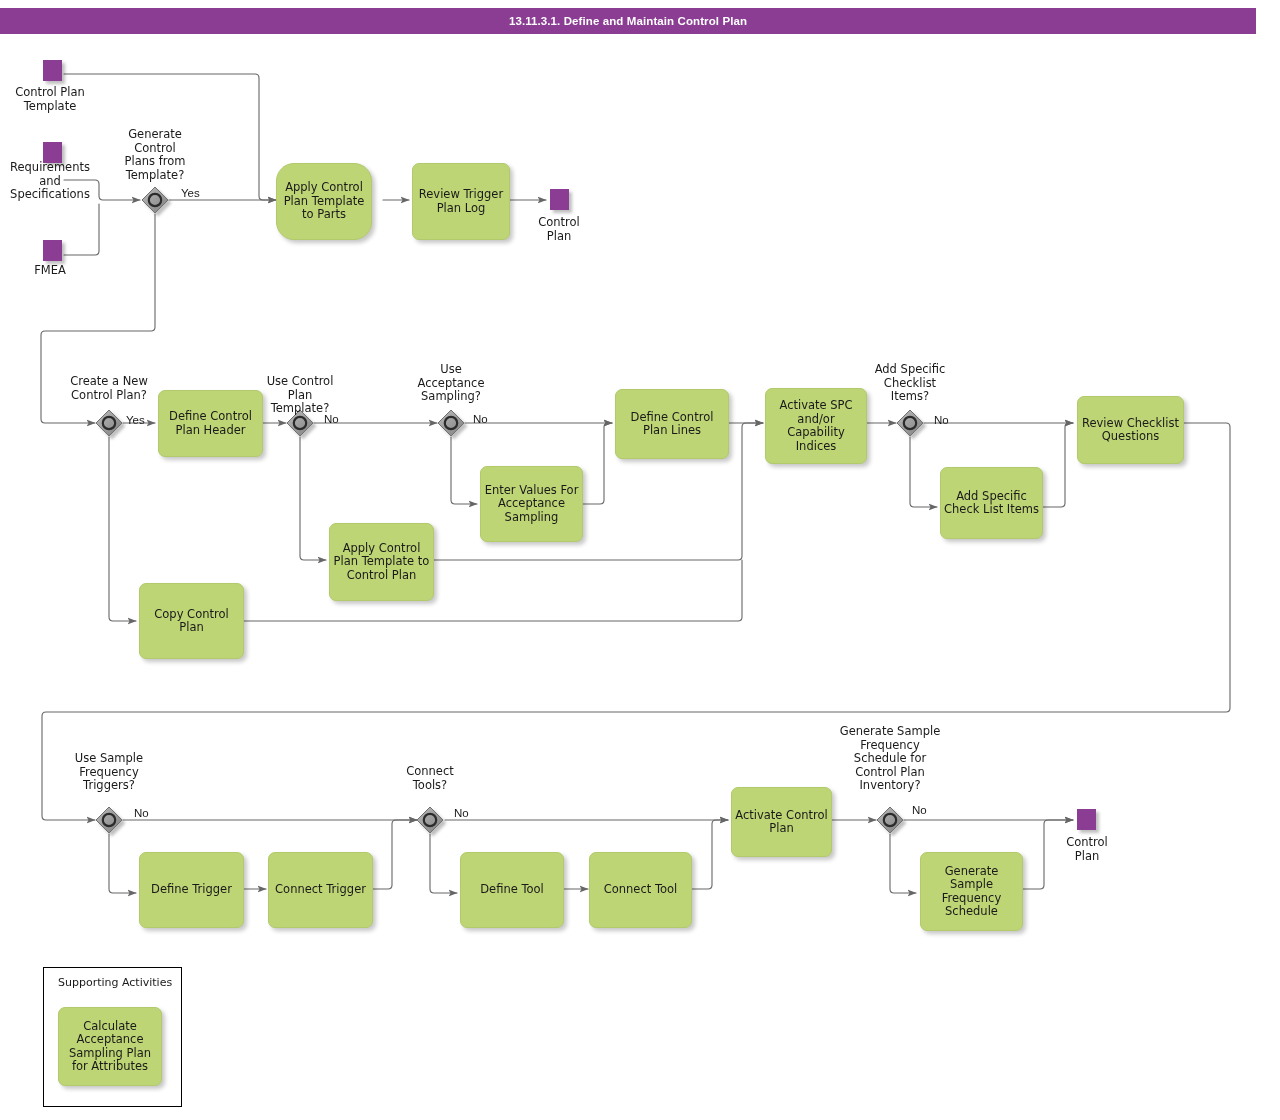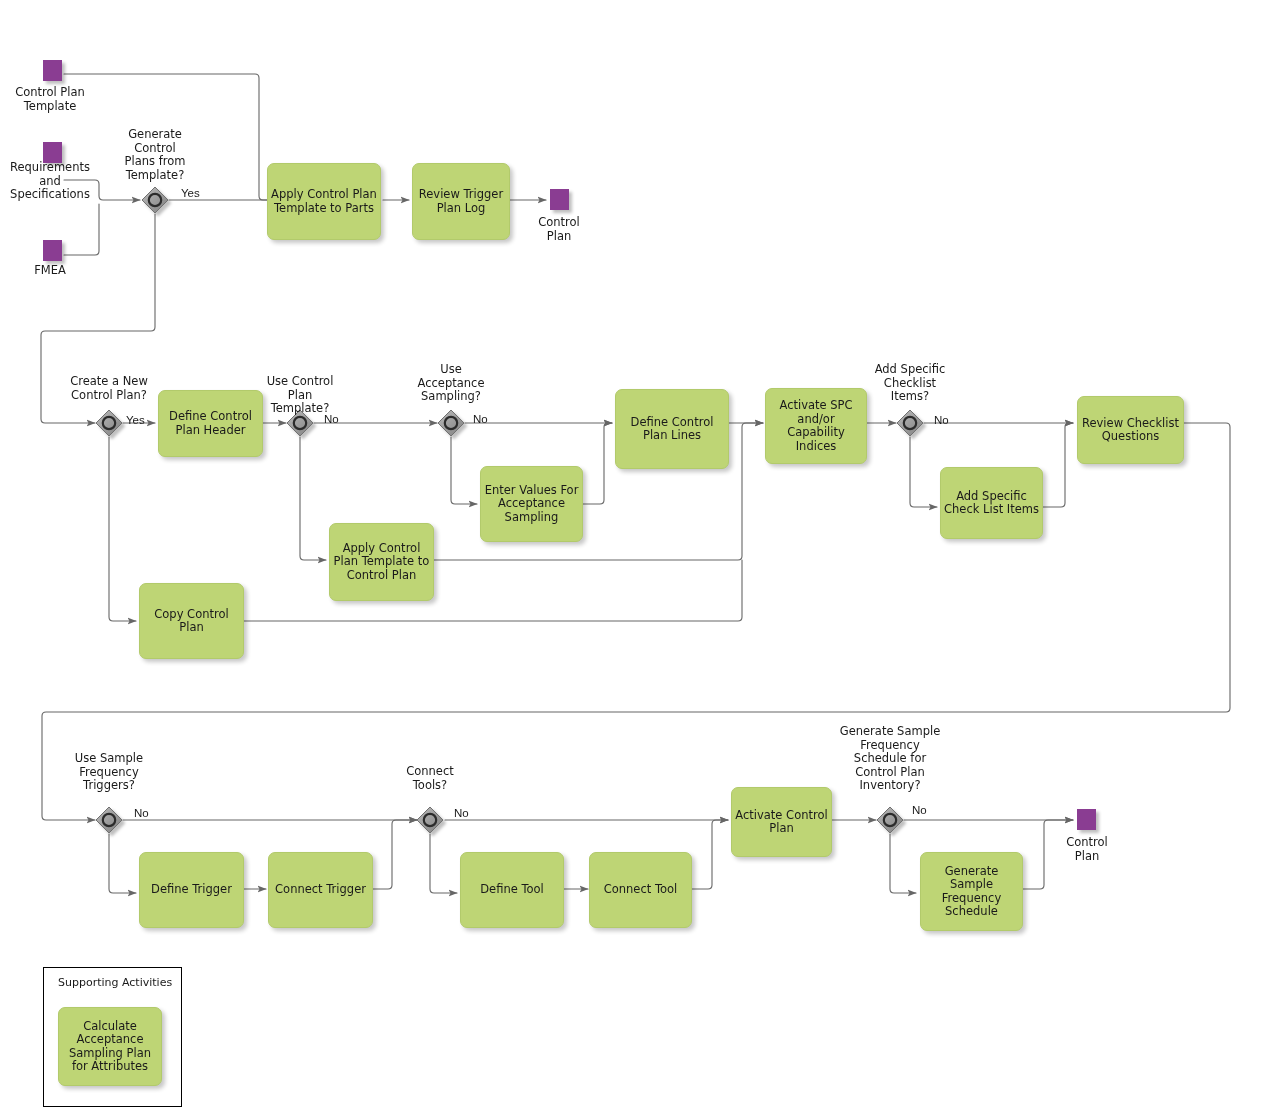--- a/index.html
+++ b/index.html
@@ -106,20 +106,23 @@
     font-size: 11px;
     color: #1a1a1a;
     font-family: "DejaVu Sans", sans-serif;
   }
 </style>
 </head>
 <body>
 
 <div id="diagram-root">
 
+  <div class="title-bar">
+    <span class="title-text">13.11.3.1. Define and Maintain Control Plan</span>
+  </div>
 
   <svg class="layer" viewBox="0 0 1280 1120">
     <defs>
       <marker id="arrow" markerWidth="9" markerHeight="8" refX="8.5" refY="4" orient="auto" markerUnits="userSpaceOnUse">
         <path d="M0,0.5 L9,4 L0,7.5 L2,4 Z" fill="#666666"></path>
       </marker>
       <filter id="nodeshadow" x="-30%" y="-30%" width="180%" height="180%">
         <feDropShadow dx="3" dy="3" stdDeviation="1.6" flood-color="#000000" flood-opacity="0.25"></feDropShadow>
       </filter>
     </defs>
@@ -254,21 +257,21 @@
   <div class="node dataobj" style="left:1077px; top:809px;"></div>
   <div class="caption" style="left:1047px; top:836px; width:80px;">Control
 Plan</div>
 
   <div class="gwlabel" style="left:105px; top:128px; width:100px;">Generate
 Control
 Plans from
 Template?</div>
   <div class="flowlabel" style="left:181px; top:187px;">Yes</div>
 
-  <div class="node task" style="left:267px; top:163px; width:114px; height:77px;">
+  <div class="node task" style="left:276px; top:163px; width:96px; height:77px;border-radius:18px;">
     <span>Apply Control
 Plan Template to
 Parts</span>
   </div>
   <div class="node task" style="left:412px; top:163px; width:98px; height:77px;">
     <span>Review Trigger
 Plan Log</span>
   </div>
 
   <div class="gwlabel" style="left:57px; top:375px; width:104px;">Create a New
@@ -301,21 +304,21 @@
   </div>
   <div class="node task" style="left:329px; top:523px; width:105px; height:78px;">
     <span>Apply Control
 Plan Template
 to Control Plan</span>
   </div>
   <div class="node task" style="left:139px; top:583px; width:105px; height:76px;">
     <span>Copy Control
 Plan</span>
   </div>
-  <div class="node task" style="left:615px; top:389px; width:114px; height:80px;">
+  <div class="node task" style="left:615px; top:389px; width:114px; height:70px;">
     <span>Define Control
 Plan Lines</span>
   </div>
   <div class="node task" style="left:765px; top:388px; width:102px; height:76px;">
     <span>Activate SPC
 and/or
 Capability
 Indices</span>
   </div>
   <div class="node task" style="left:940px; top:467px; width:103px; height:72px;">

